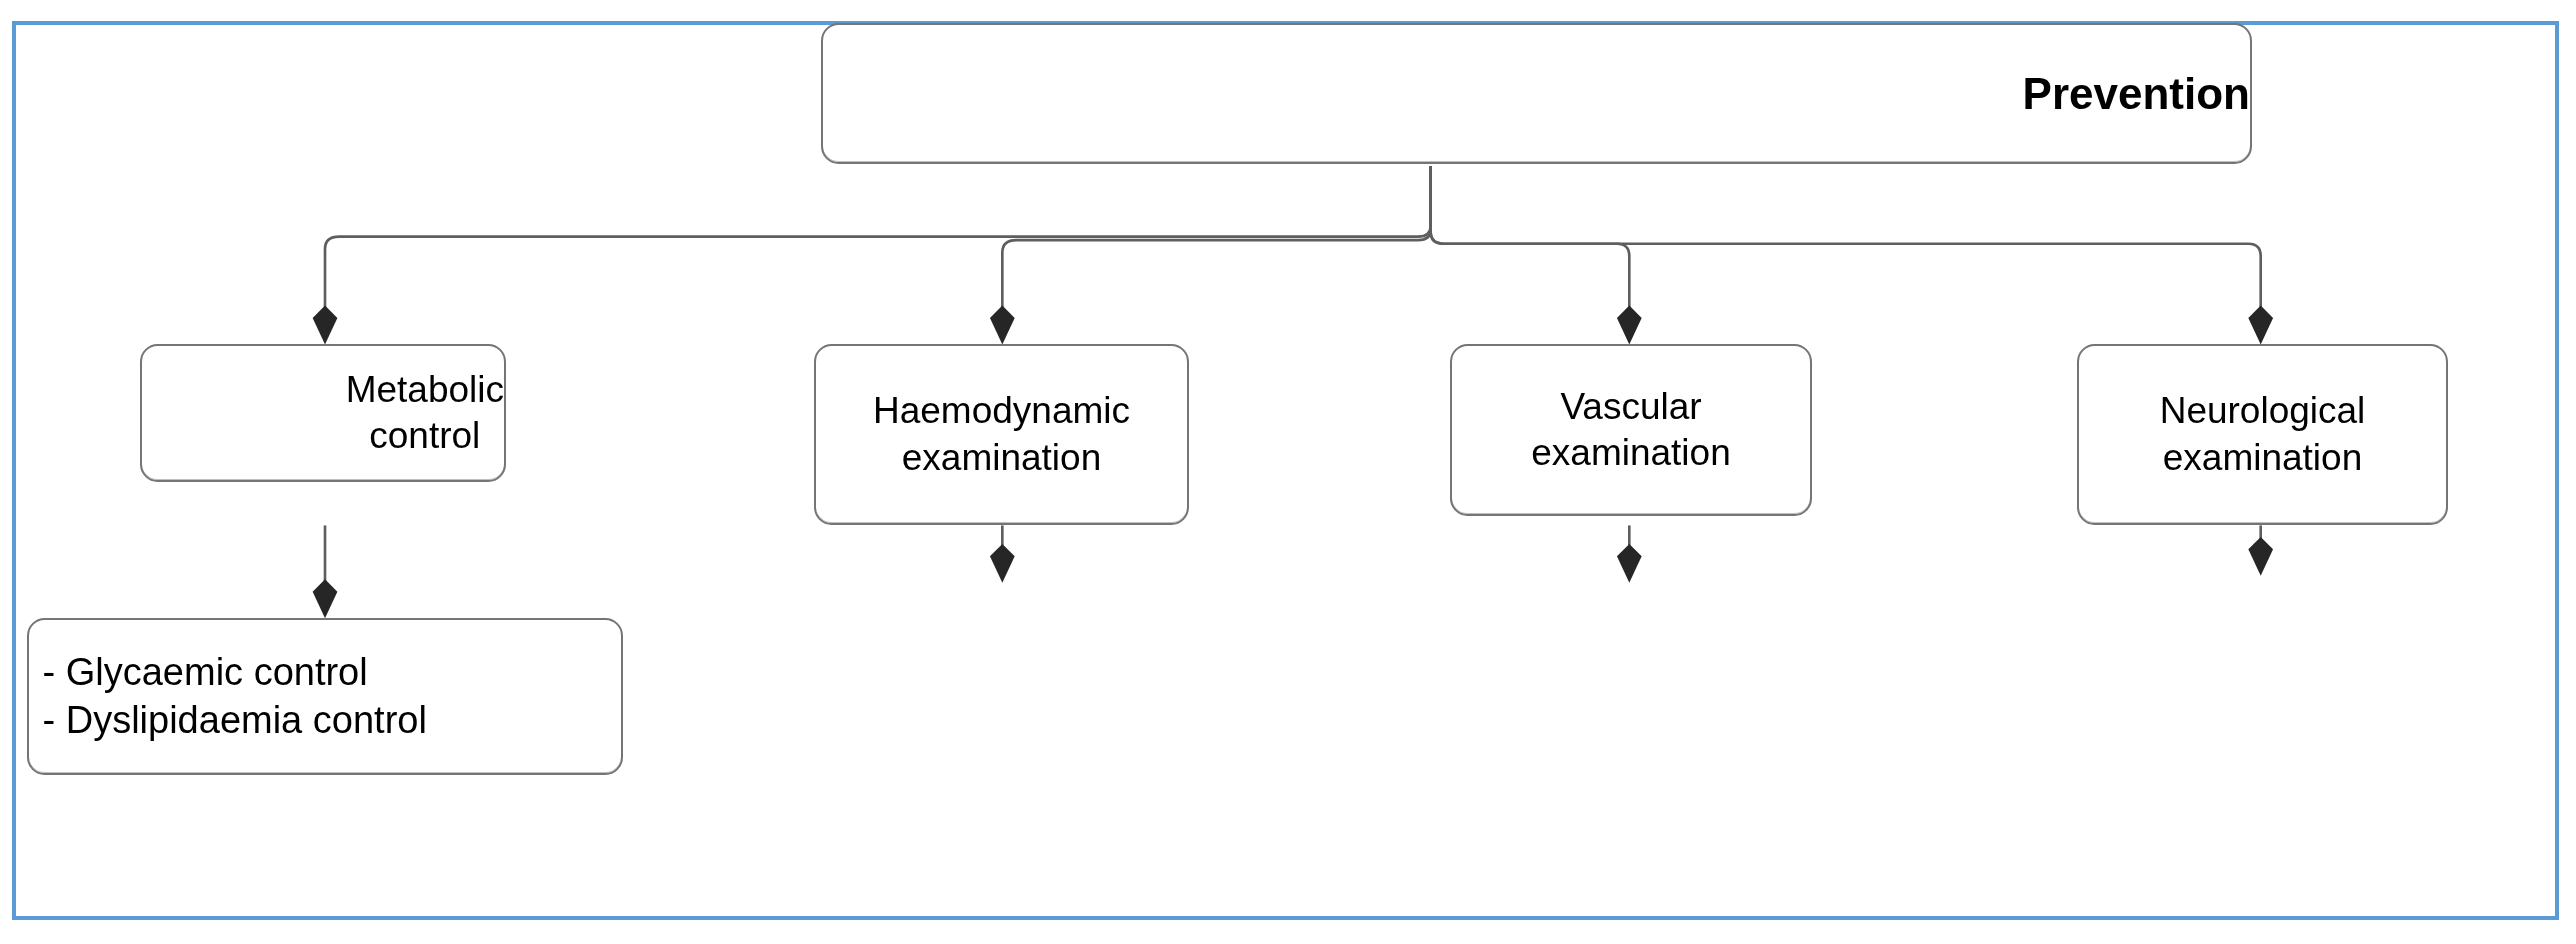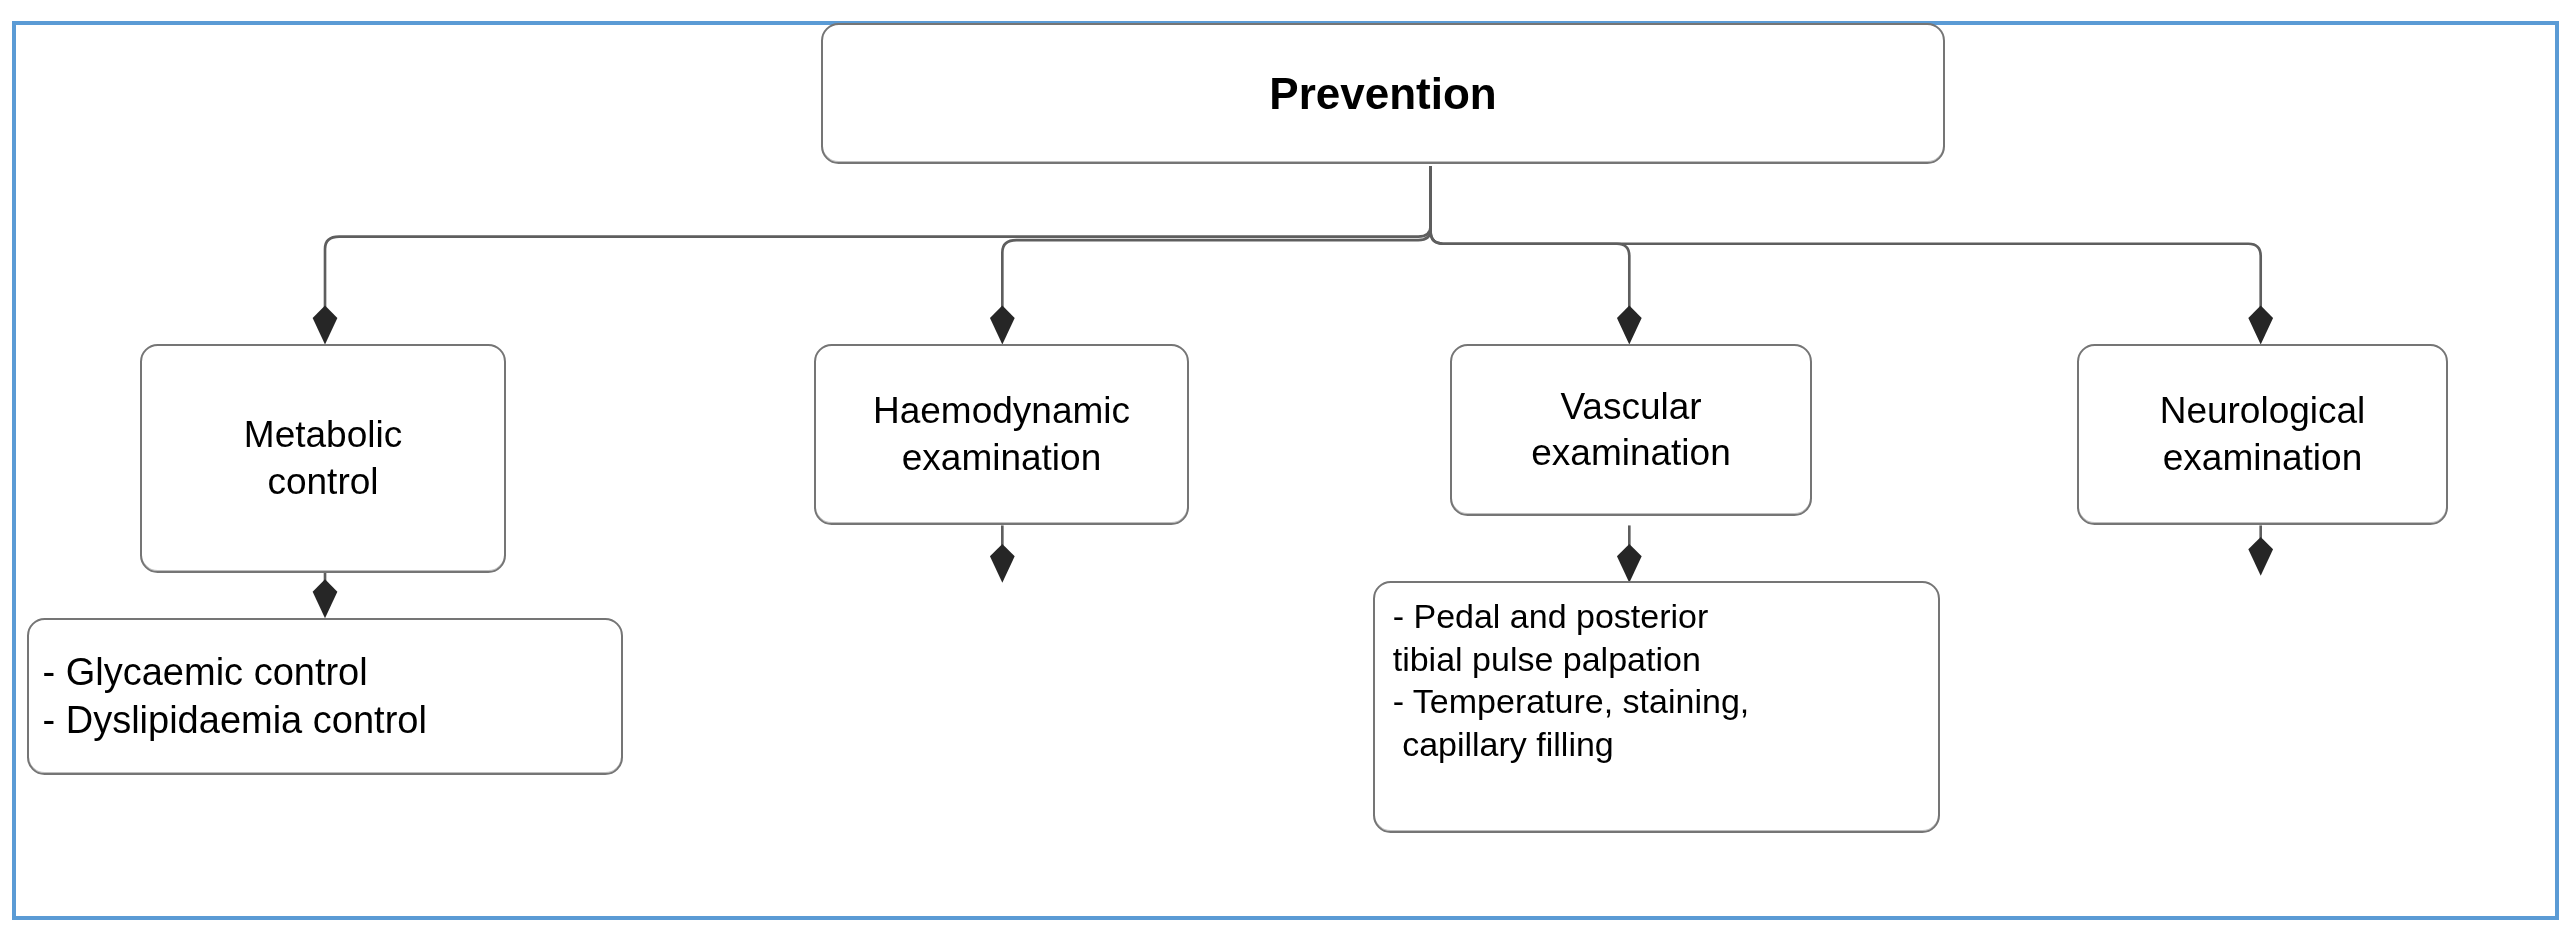--- a/index.html
+++ b/index.html
@@ -54,23 +54,23 @@
     font-size: 37px;
     text-align: center;
   }
   .detail-node {
     justify-content: flex-start;
   }
   .detail-node .txt {
     text-align: left;
   }
   
-  #root-box        { left: 821px;  top: 23px;  width: 1124px; height: 141px; }
+  #root-box        { left: 821px;  top: 23px;  width: 1431px; height: 141px; justify-content: flex-end; }
   
-  #branch-metabolic    { left: 140px;  top: 344px; width: 366px; height: 229px; }
+  #branch-metabolic    { left: 140px;  top: 344px; width: 366px; height: 138px; justify-content: flex-end; }
   #branch-haemodynamic { left: 814px;  top: 344px; width: 375px; height: 181px; }
   #branch-vascular     { left: 1450px; top: 344px; width: 362px; height: 172px; }
   #branch-neurological { left: 2077px; top: 344px; width: 371px; height: 181px; }
   
   #detail-metabolic    { left: 26.5px;   top: 618px; width: 596px; height: 157px; align-items: center; }
   #detail-metabolic .txt    { font-size: 38px; padding: 0 8.8px 0 14px; }
   #detail-haemodynamic { left: 671px;  top: 581px; width: 638px; height: 245px; align-items: flex-start; }
   #detail-haemodynamic .txt { font-size: 34px; padding: 12.4px 10.6px 0 17.7px; }
   #detail-vascular     { left: 1373px; top: 581px; width: 567px; height: 252px; align-items: flex-start; }
   #detail-vascular .txt     { font-size: 34px; padding: 12.4px 10.6px 0 17.7px; }
@@ -125,21 +125,15 @@
   </div>
   <div id="branch-neurological" class="node branch-node">
     <span class="txt">Neurological
 examination</span>
   </div>
 
   <div id="detail-metabolic" class="node detail-node">
     <span class="txt">- Glycaemic control
 - Dyslipidaemia control</span>
   </div>
-  <div id="detail-vascular" class="node detail-node">
-    <span class="txt">- Pedal and posterior
-tibial pulse palpation
-- Temperature, staining,
- capillary filling</span>
-  </div>
 
 </div>
 
 
 </body></html>

